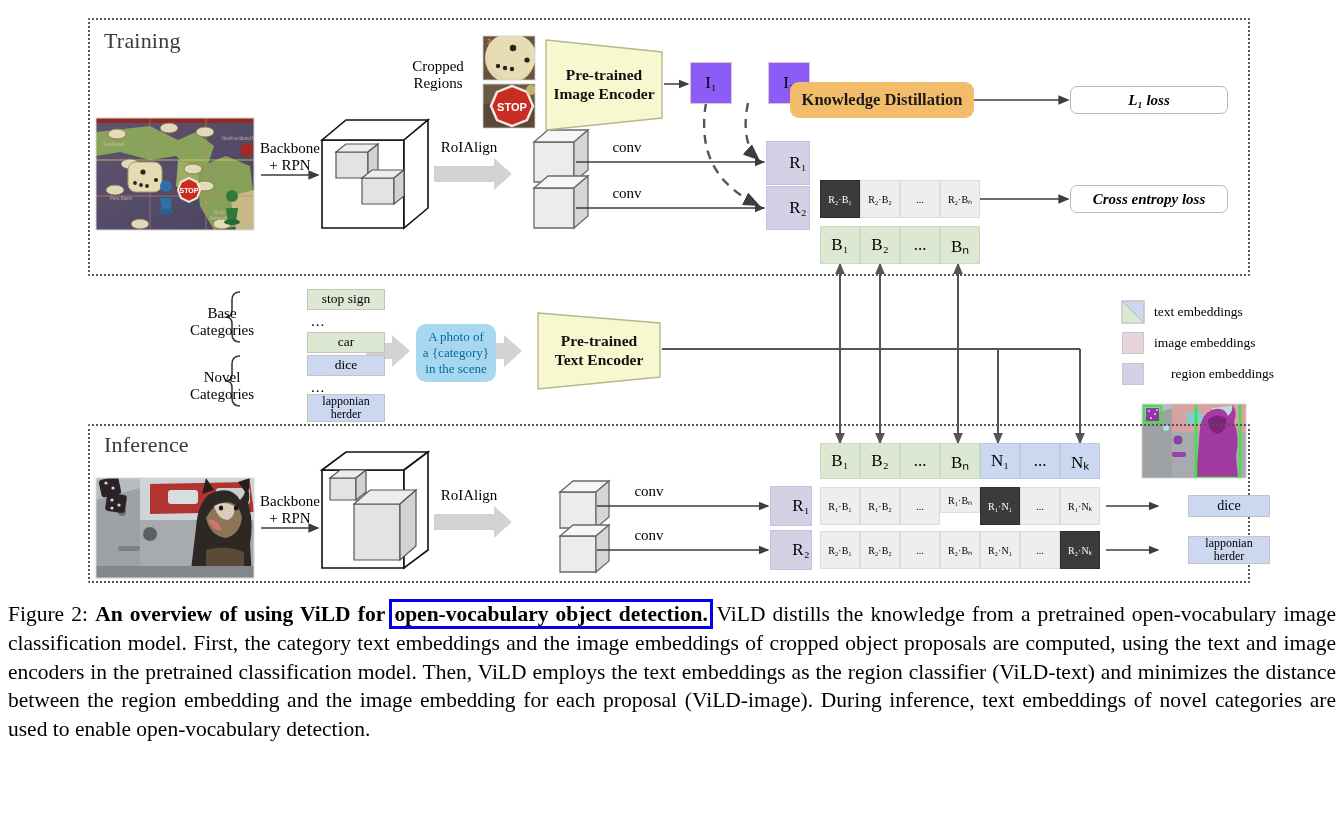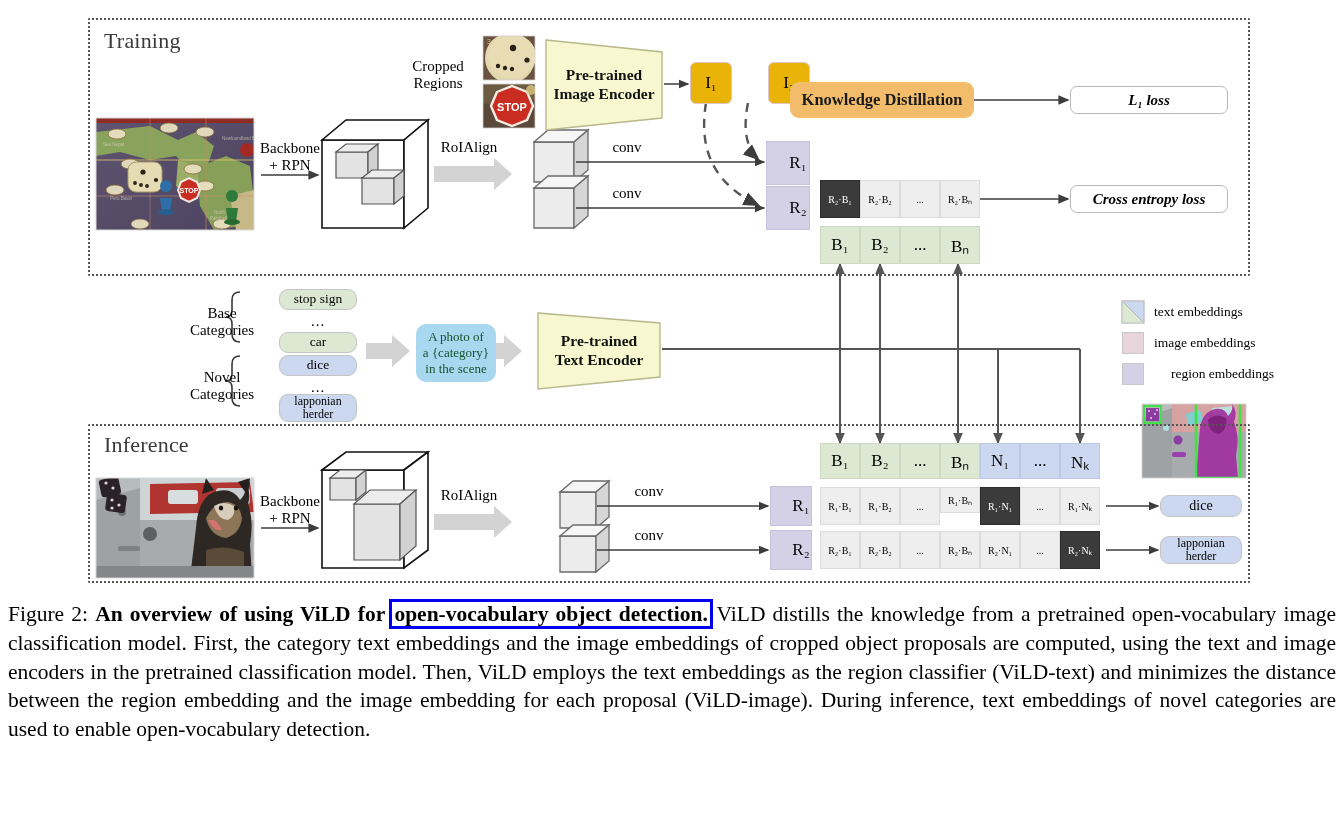--- a/index.html
+++ b/index.html
@@ -31,49 +31,49 @@
   }
 
   .cell{
     position:absolute;box-sizing:border-box;border:1px solid #c9c9c9;
     display:flex;align-items:center;justify-content:center;
     font-size:14px;text-align:center;
   }
   .cell.green{background:#dde8d3;border-color:#cdd9c2;}
   .cell.blue{background:#ccd8f0;border-color:#bcc9e6;}
   .cell.purple{background:#d4d0e6;border-color:#c6c1de;padding-left:20px;}
-  .cell.pink{background:#eab308;border-color:#dcc3cc;border-radius:6px;}
+  .cell.pink{background:#8b5cf6;border-color:#dcc3cc;}
   .cell.grey{background:#eeeeee;border-color:#dcdcdc;}
   .cell.dark{background:#3b3b3b;border-color:#2e2e2e;color:#fff;}
 
   .matcell{font-size:10px;letter-spacing:0px;}
   .bigcell{font-size:17px;}
 
   .pill{
     position:absolute;box-sizing:border-box;border:1px solid #b9b9b9;border-radius:7px;
     background:#fff;display:flex;align-items:center;justify-content:center;
     font-size:15px;font-style:italic;font-weight:bold;
   }
   .catpill{
-    position:absolute;box-sizing:border-box;border:1px solid #c4c4c4;border-radius:9px;
+    position:absolute;box-sizing:border-box;border:1px solid #c4c4c4;border-radius:0;
     display:flex;align-items:center;justify-content:center;text-align:center;
-    font-size:13.5px;line-height:1.1;
+    font-size:13.5px;line-height:1.1;margin-left:28px;
   }
   .catpill.green{background:#dde8d3;}
   .catpill.blue{background:#ccd8f0;}
 
   .kd{
     position:absolute;background:#f3bc6a;border-radius:9px;
     display:flex;align-items:center;justify-content:center;
     font-weight:bold;font-size:16.5px;color:#1a1a1a;
   }
   .prompt{
     position:absolute;background:#a8d8f0;border-radius:10px;
     display:flex;align-items:center;justify-content:center;
-    font-size:13px;line-height:1.25;text-align:center;color:#14532d;
+    font-size:13px;line-height:1.25;text-align:center;color:#0369a1;
   }
 
   .dots{font-size:15px;letter-spacing:1px;}
 
   
   .legend-sw{position:absolute;width:22px;height:22px;box-sizing:border-box;border:1px solid #c8c8c8;}
   .legend-txt{position:absolute;font-size:13.5px;}
 
   
   .caption{

